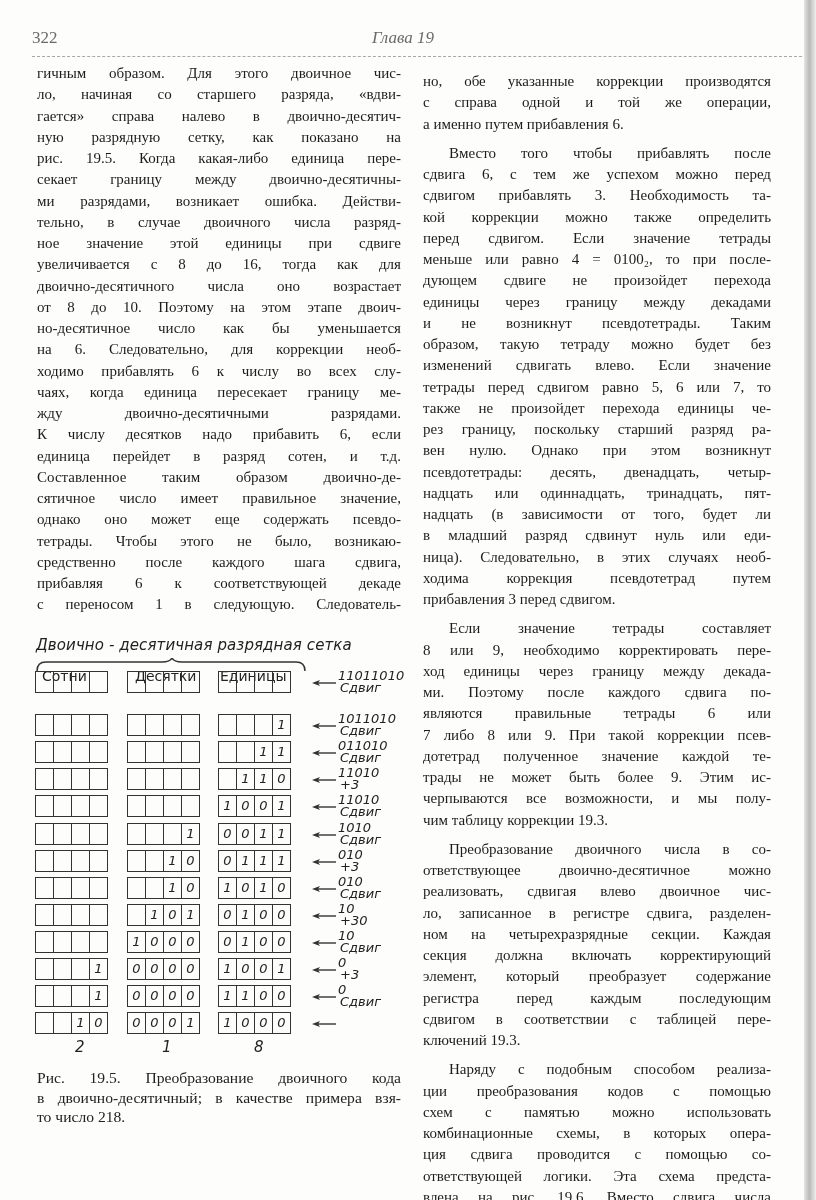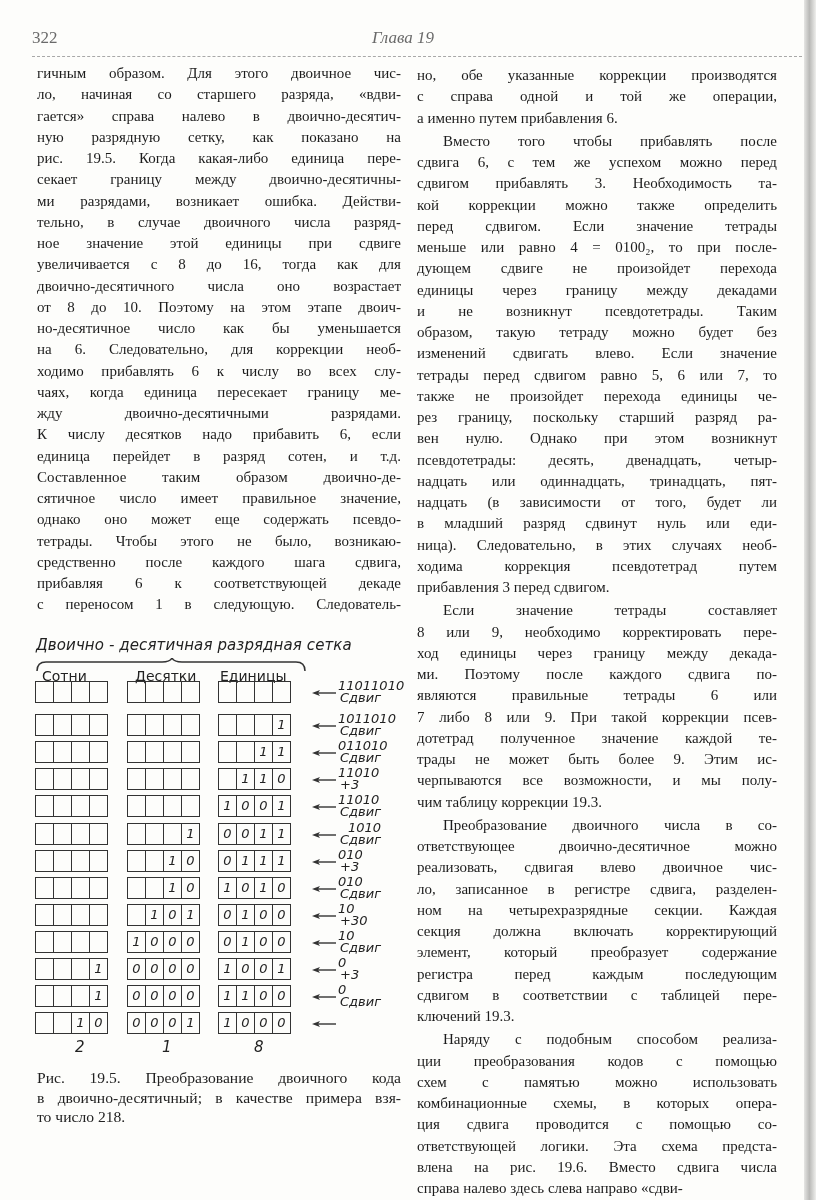--- a/index.html
+++ b/index.html
@@ -21,21 +21,21 @@
   .head-rule {
     position: absolute; left: 32px; top: 56px; width: 770px; height: 0;
     border-top: 1px dashed #a8a8a8;
   }
   .col {
     position: absolute; top: 63px; width: 364px;
     font-size: 15px; line-height: 21.25px; text-align: justify;
   }
   .col-left { left: 37px; }
   .col-right { left: 415px; }
-  .col p { margin: 2px; }
+  .col p { margin: 8px; }
   .col .line { display: block; text-align: justify; text-align-last: justify; white-space: nowrap; height: 21.25px; overflow: visible; }
   .col .line.last { text-align-last: left; }
   .col .indent { padding-left: 26px; }
 
   
   .figure { position: absolute; left: 30px; top: 630px; width: 380px; height: 420px; }
   .fig-title {
     position: absolute; left: 6px; top: 6px; font-family: "DejaVu Sans", sans-serif;
     font-style: italic; font-size: 15px; color: #222; white-space: nowrap; letter-spacing: 0.1px;
   }
@@ -179,21 +179,21 @@
 
 <div class="figure" id="figure">
   <div class="fig-title">Двоично - десятичная разрядная сетка</div>
   <svg class="brace" width="275" height="14">
     <path d="M3 13 Q3 4 12 4 L128 4 Q136 4 138 0 Q140 4 148 4 L262 4 Q271 4 271 13" fill="none" stroke="#333" stroke-width="1.5"></path>
   </svg>
   <div class="col-label" style="left:12px">Сотни</div>
   <div class="col-label" style="left:105px">Десятки</div>
   <div class="col-label" style="left:190px">Единицы</div>
   <div id="rows">
-      <div class="reg-row" style="top: 51px; padding-left: 34px;">
+      <div class="reg-row" style="top: 41px; padding-left: 34px;">
         <div class="tetrad" style="left: 0px;">
           <div class="cell"></div>
           <div class="cell"></div>
           <div class="cell"></div>
           <div class="cell"></div>
         </div>
         <div class="tetrad" style="left: 92px;">
           <div class="cell"></div>
           <div class="cell"></div>
           <div class="cell"></div>
@@ -343,21 +343,21 @@
           <div class="cell">0</div>
           <div class="cell">0</div>
           <div class="cell">1</div>
           <div class="cell">1</div>
         </div>
         <svg class="arrow" width="40" height="8">
           <path d="M2 4 L10 1 L8 4 L10 7 Z" fill="#333"></path>
           <line x1="6" y1="4" x2="26" y2="4" stroke="#333" stroke-width="1.4"></line>
         </svg>
         <div class="op-label">
-          <span style="display: block; text-align: right;">1010</span>
+          <span style="display: block;">1010</span>
           <span class="op-sub">Сдвиг</span>
         </div>
       </div>
       <div class="reg-row" style="top: 219.6px;">
         <div class="tetrad" style="left: 0px;">
           <div class="cell"></div>
           <div class="cell"></div>
           <div class="cell"></div>
           <div class="cell"></div>
         </div>

